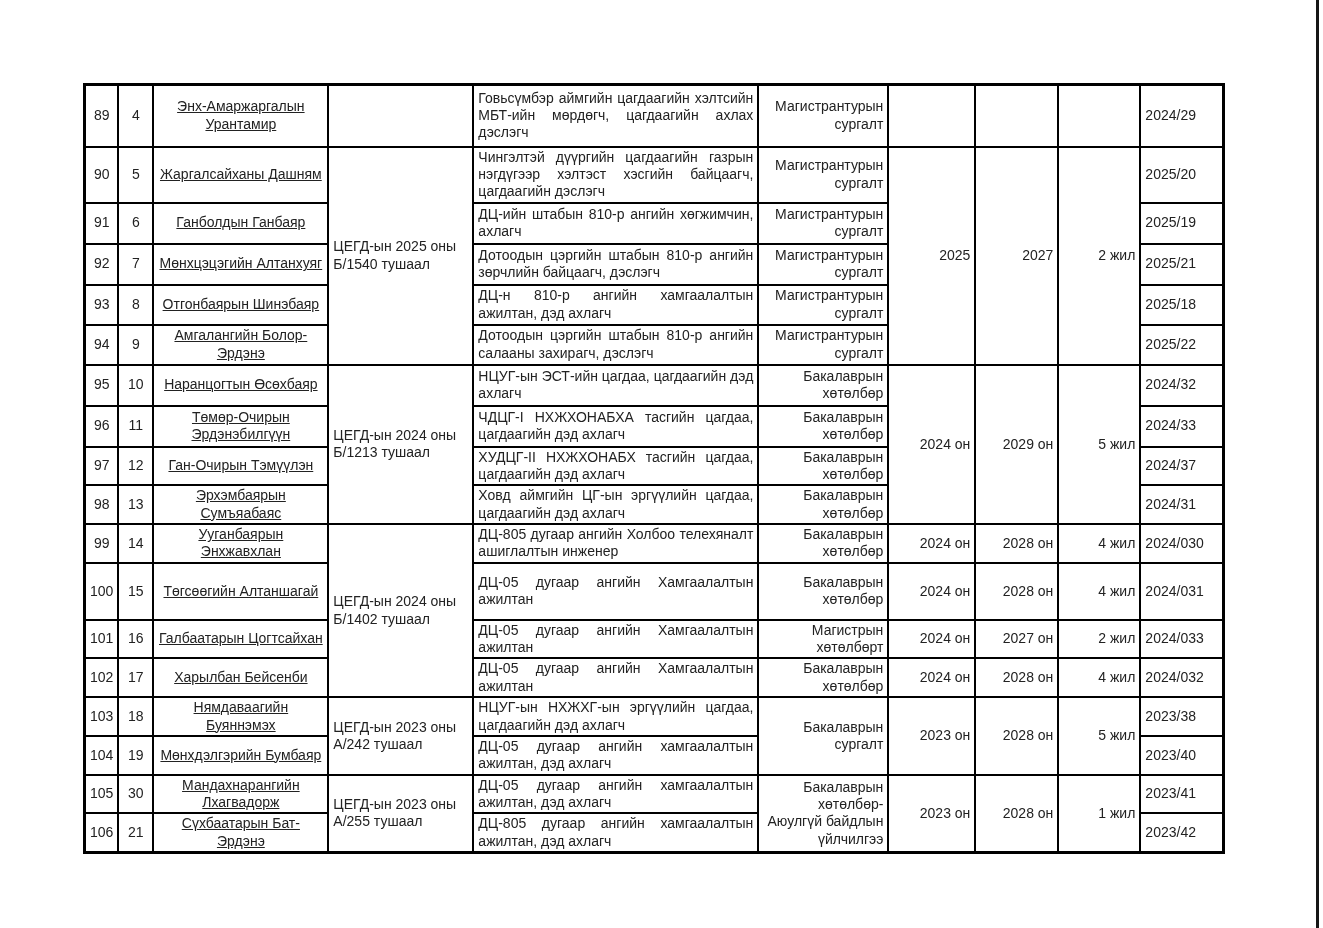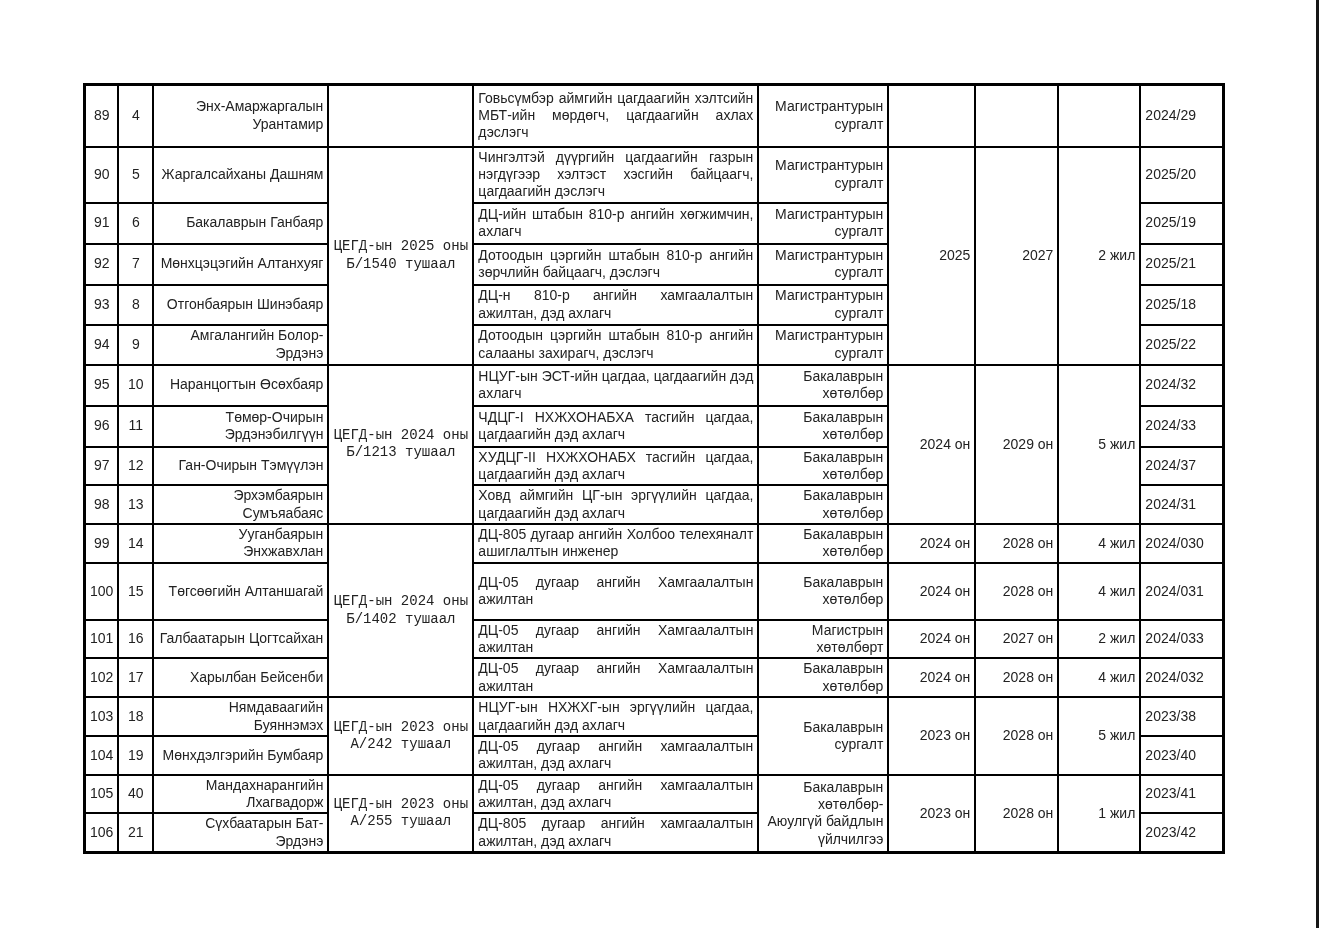--- a/index.html
+++ b/index.html
@@ -40,26 +40,26 @@
     padding: 1px 4px;
     vertical-align: middle;
     overflow: hidden;
     word-wrap: break-word;
   }
   td.col-no, td.col-sub {
     text-align: center;
     padding: 1px 1px;
   }
   td.col-name {
-    text-align: right;
+    text-align: center;
     padding-left: 5px;
+    text-decoration: underline;
   }
   td.col-order {
-    text-align: center;
-    font-family: Liberation Mono, monospace;
+    text-align: left;
   }
   td.col-position {
     text-align: justify;
     padding: 1px 5px;
   }
   td.col-program {
     text-align: right;
     padding: 1px 3px;
   }
   td.col-start, td.col-end, td.col-duration {
@@ -117,21 +117,21 @@
           <td class="col-position">Чингэлтэй дүүргийн цагдаагийн газрын нэгдүгээр хэлтэст хэсгийн байцаагч, цагдаагийн дэслэгч</td>
           <td class="col-program">Магистрантурын сургалт</td>
           <td rowspan="5" class="col-start">2025</td>
           <td rowspan="5" class="col-end">2027</td>
           <td rowspan="5" class="col-duration">2 жил</td>
           <td class="col-number">2025/20</td>
         </tr>
         <tr style="height: 41px;">
           <td class="col-no">91</td>
           <td class="col-sub">6</td>
-          <td class="col-name">Бакалаврын Ганбаяр</td>
+          <td class="col-name">Ганболдын Ганбаяр</td>
           <td class="col-position">ДЦ-ийн штабын 810-р ангийн хөгжимчин, ахлагч</td>
           <td class="col-program">Магистрантурын сургалт</td>
           <td class="col-number">2025/19</td>
         </tr>
         <tr style="height: 41px;">
           <td class="col-no">92</td>
           <td class="col-sub">7</td>
           <td class="col-name">Мөнхцэцэгийн Алтанхуяг</td>
           <td class="col-position">Дотоодын цэргийн штабын 810-р ангийн зөрчлийн байцаагч, дэслэгч</td>
           <td class="col-program">Магистрантурын сургалт</td>
@@ -248,21 +248,21 @@
         </tr>
         <tr style="height: 36px;">
           <td class="col-no">104</td>
           <td class="col-sub">19</td>
           <td class="col-name">Мөнхдэлгэрийн Бумбаяр</td>
           <td class="col-position">ДЦ-05 дугаар ангийн хамгаалалтын ажилтан, дэд ахлагч</td>
           <td class="col-number">2023/40</td>
         </tr>
         <tr style="height: 36px;">
           <td class="col-no">105</td>
-          <td class="col-sub">40</td>
+          <td class="col-sub">30</td>
           <td class="col-name">Мандахнарангийн Лхагвадорж</td>
           <td rowspan="2" class="col-order">ЦЕГД-ын 2023 оны А/255 тушаал</td>
           <td class="col-position">ДЦ-05 дугаар ангийн хамгаалалтын ажилтан, дэд ахлагч</td>
           <td rowspan="2" class="col-program">Бакалаврын хөтөлбөр-Аюулгүй байдлын үйлчилгээ</td>
           <td rowspan="2" class="col-start">2023 он</td>
           <td rowspan="2" class="col-end">2028 он</td>
           <td rowspan="2" class="col-duration">1 жил</td>
           <td class="col-number">2023/41</td>
         </tr>
         <tr style="height: 29px;">

